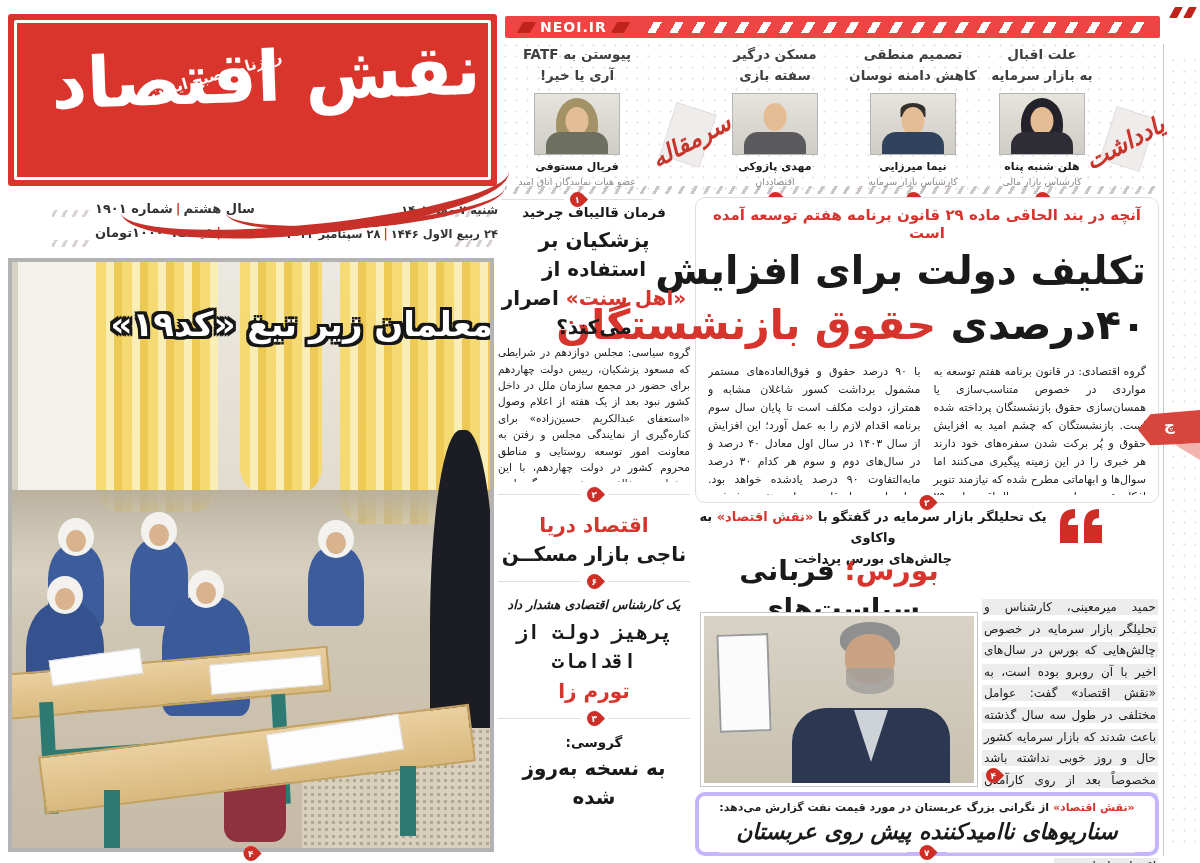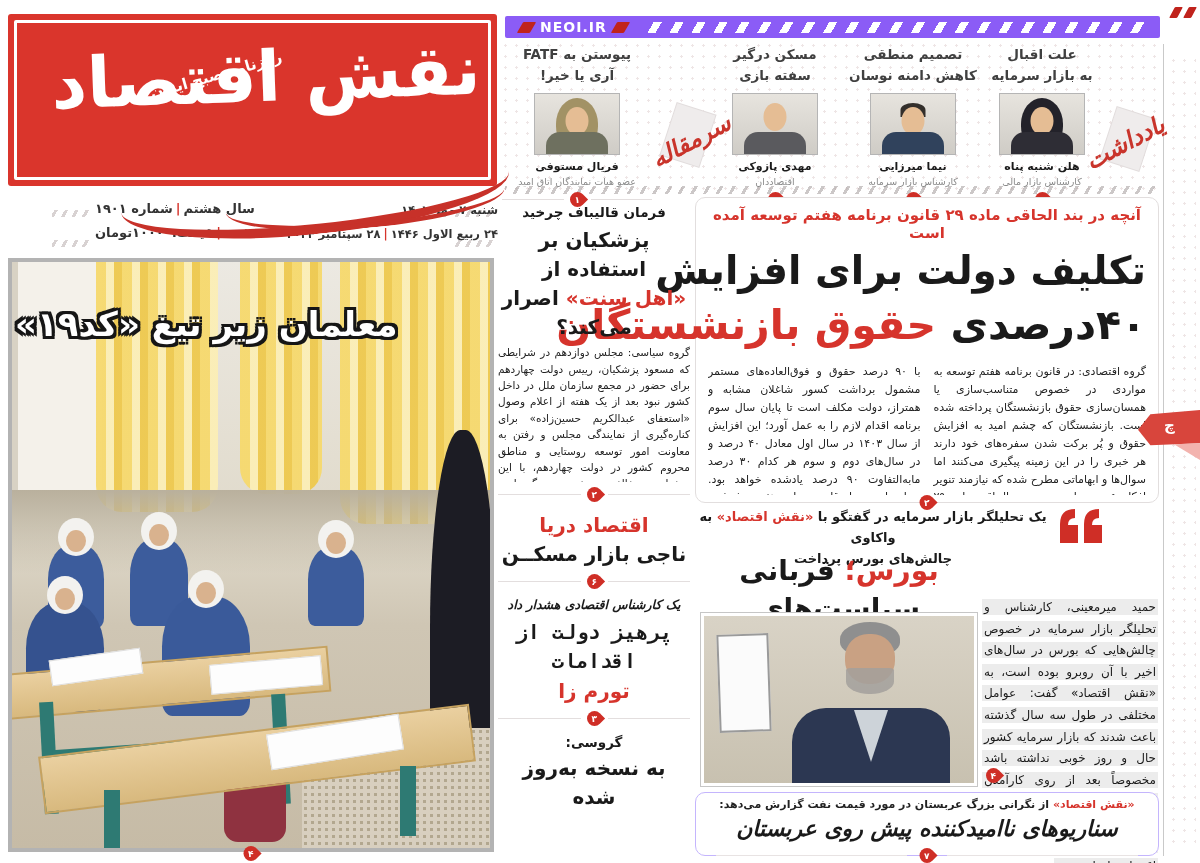--- a/index.html
+++ b/index.html
@@ -34,21 +34,21 @@
   .sw4 { left:225px; top:172px; width:280px; height:56px; border-bottom:5px solid #c73129; transform:rotate(-5deg); }
 
   .meta-left { position:absolute; left:95px; top:201px; width:240px; text-align:left; }
   .meta-left .row { font-size:13px; font-weight:bold; color:#333; margin-bottom:9px; white-space:nowrap; }
   .meta-right { position:absolute; left:352px; top:203px; width:146px; text-align:right; }
   .meta-right .row { font-size:11.5px; font-weight:bold; color:#333; margin-bottom:10px; white-space:nowrap; }
   .pipe { color:#d6342c; font-weight:900; padding:0 3px; }
 
   
   .site-strip { position:absolute; left:505px; top:16px; width:655px; height:22px;
-                background:#8b5cf6; display:flex; align-items:center; direction:ltr;
+                background:#ef4444; display:flex; align-items:center; direction:ltr;
                 padding:0 8px; border-radius:2px; }
   .site-strip .rslash { width:13px; height:11px; background:#c0231c; transform:skewX(-30deg);
                 margin:0 7px; border-radius:1px; flex:0 0 auto; }
   .site-strip .label { color:#fff; font-weight:bold; font-size:14px; letter-spacing:1px; }
   .site-strip .pattern { flex:1; height:11px; margin-left:10px;
                 background:repeating-linear-gradient(-60deg, transparent 0 12px, #fff 12px 19px); }
 
   
   .colcard { position:absolute; top:44px; width:150px; text-align:center; }
   .colcard .t { font-size:13.5px; font-weight:900; line-height:1.55; color:#404040; }
@@ -119,21 +119,21 @@
             background:#c9a183; border-radius:46%; }
   .bphoto .beard { position:absolute; left:142px; top:52px; width:48px; height:26px;
             background:#a3a09c; border-radius:10% 10% 48% 48%; opacity:.85; }
   .bphoto .suit { position:absolute; left:88px; top:92px; width:158px; height:82px;
             background:#2c3752; border-radius:34px 30px 0 0; }
   .bphoto .shirt { position:absolute; left:150px; top:94px; width:34px; height:52px;
             background:#cdd3d9; clip-path:polygon(0 0,100% 0,50% 100%); }
 
   
   .saudi { position:absolute; left:695px; top:792px; width:464px; height:64px;
-           border:1px solid #c4b5fd; border-radius:10px; text-align:center; padding-top:5px; background:#fff; }
+           border:4px solid #c4b5fd; border-radius:10px; text-align:center; padding-top:5px; background:#fff; }
   .saudi .kick { font-size:11px; font-weight:bold; color:#222; }
   .saudi .h { font-family:"DejaVu Serif", serif; font-style:italic; font-weight:bold;
               font-size:22px; margin-top:4px; }
   .saudi .pm { position:absolute; left:50%; bottom:-8px; transform:translateX(-50%) rotate(45deg); }
   .saudi .ends { position:absolute; bottom:-1px; left:20px; right:20px; display:flex; gap:40px; }
   .saudi .ends i { flex:1; height:1px; background:#e8e3e3; }
 
   
   .midcol { position:absolute; left:498px; top:202px; width:192px; height:658px; overflow:hidden;
             display:flex; flex-direction:column; gap:6px; }
@@ -170,21 +170,21 @@
   .paper { position:absolute; background:#fdfdfd; border:1px solid #ddd; }
   .bag { position:absolute; left:212px; top:498px; width:62px; height:82px;
          background:#8f3240; border-radius:14px; }
   .bag::before { content:""; position:absolute; left:10px; top:-8px; width:42px; height:14px;
          border:4px solid #7c2a36; border-bottom:none; border-radius:10px 10px 0 0; }
   .floor { position:absolute; right:0; bottom:0; width:188px; height:120px; background:#d8cfbf;
          background-image:radial-gradient(#b2a78f 1.5px, transparent 1.7px); background-size:7px 7px; }
   .ol-kick { position:absolute; left:0; top:12px; width:100%; text-align:center; z-index:3;
          font-size:16.5px; font-weight:900; color:#fff;
          text-shadow:-2px -2px 0 #161616,2px -2px 0 #161616,-2px 2px 0 #161616,2px 2px 0 #161616,0 2px 0 #161616,0 -2px 0 #161616,2px 0 0 #161616,-2px 0 0 #161616; }
-  .ol-head { position:absolute; left:3px; top:42px; width:100%; text-align:left; z-index:3;
+  .ol-head { position:absolute; left:3px; top:42px; width:100%; text-align:right; z-index:3;
          font-size:34px; font-weight:900; color:#fff; letter-spacing:-1px; white-space:nowrap;
          text-shadow:-3px -3px 0 #161616,3px -3px 0 #161616,-3px 3px 0 #161616,3px 3px 0 #161616,0 3px 0 #161616,0 -3px 0 #161616,3px 0 0 #161616,-3px 0 0 #161616; }
   .pstory .pm { position:absolute; left:50%; bottom:-13px; transform:translateX(-50%) rotate(45deg); z-index:4; }
 </style>
 </head>
 <body>
 
 <div class="page">
 
   <div class="dots" style="left:500px; top:40px; width:662px; height:156px;"></div>

